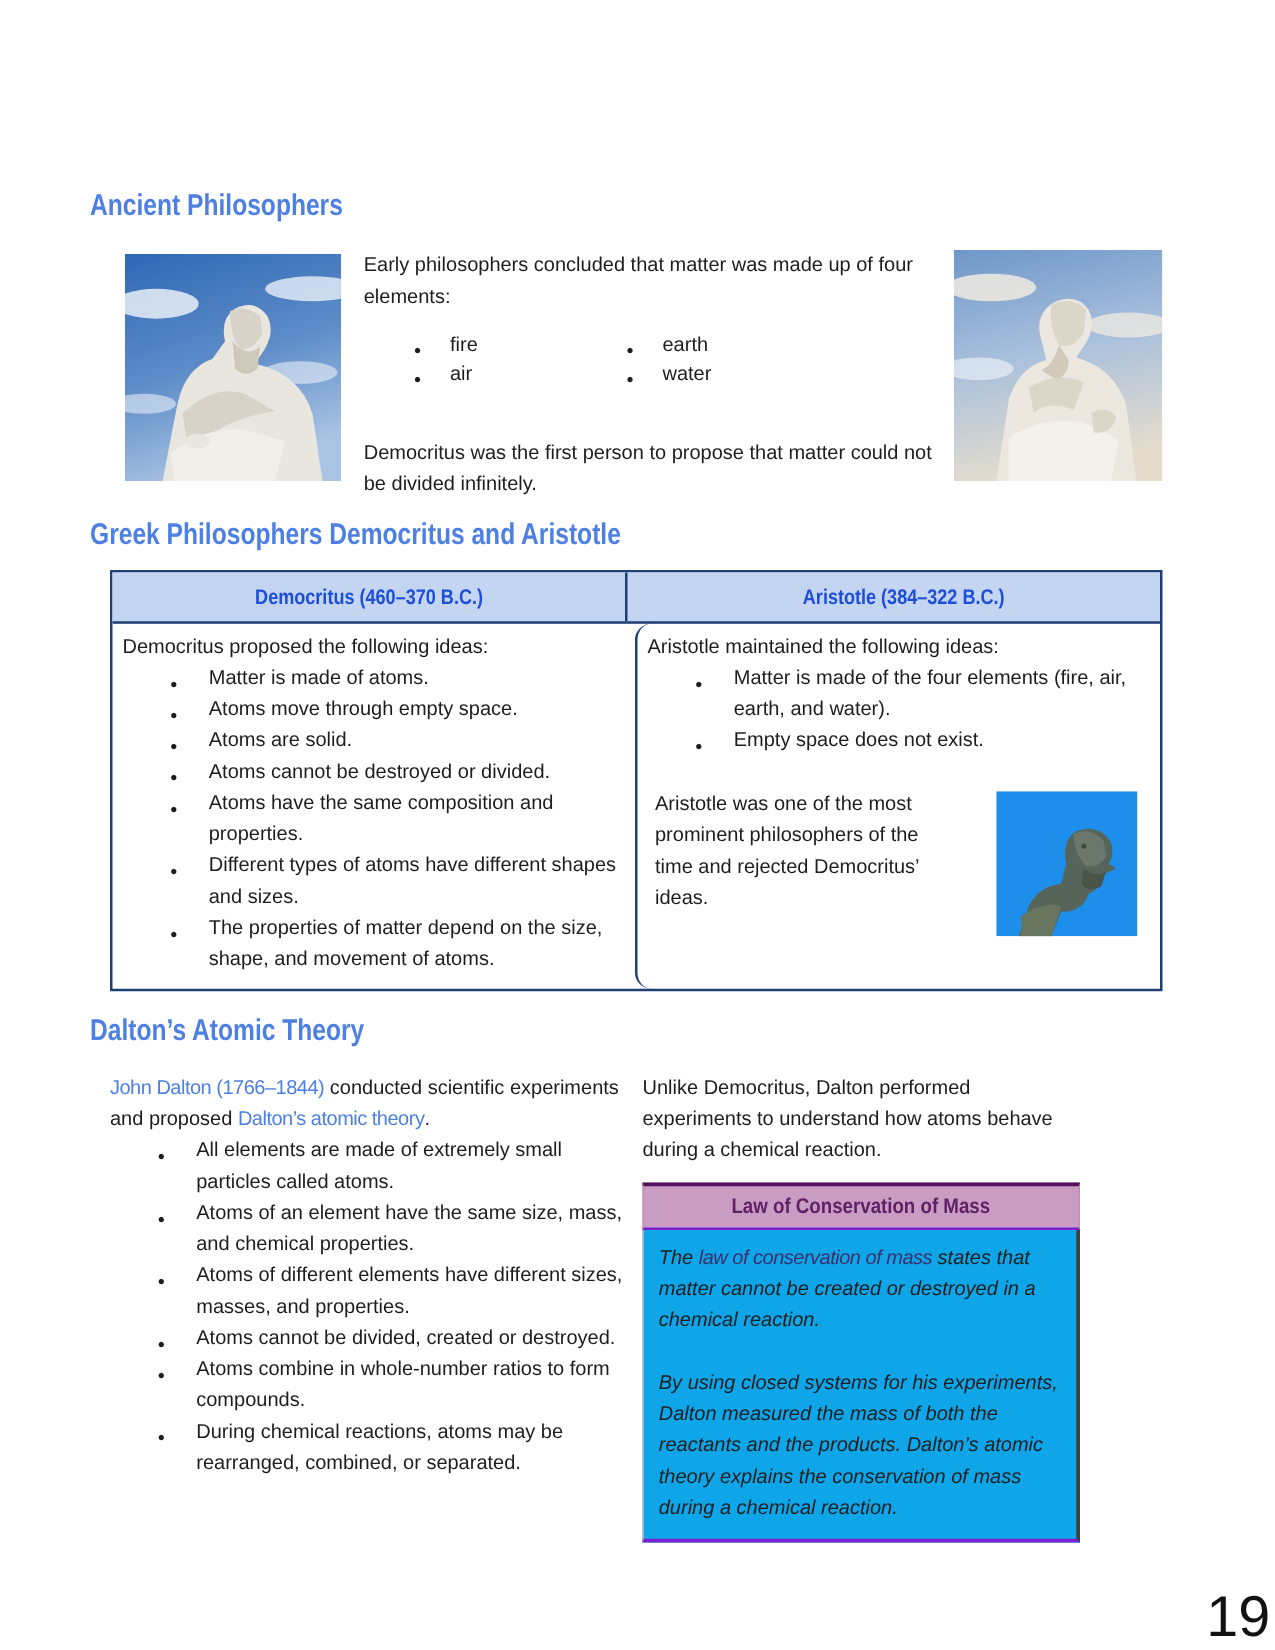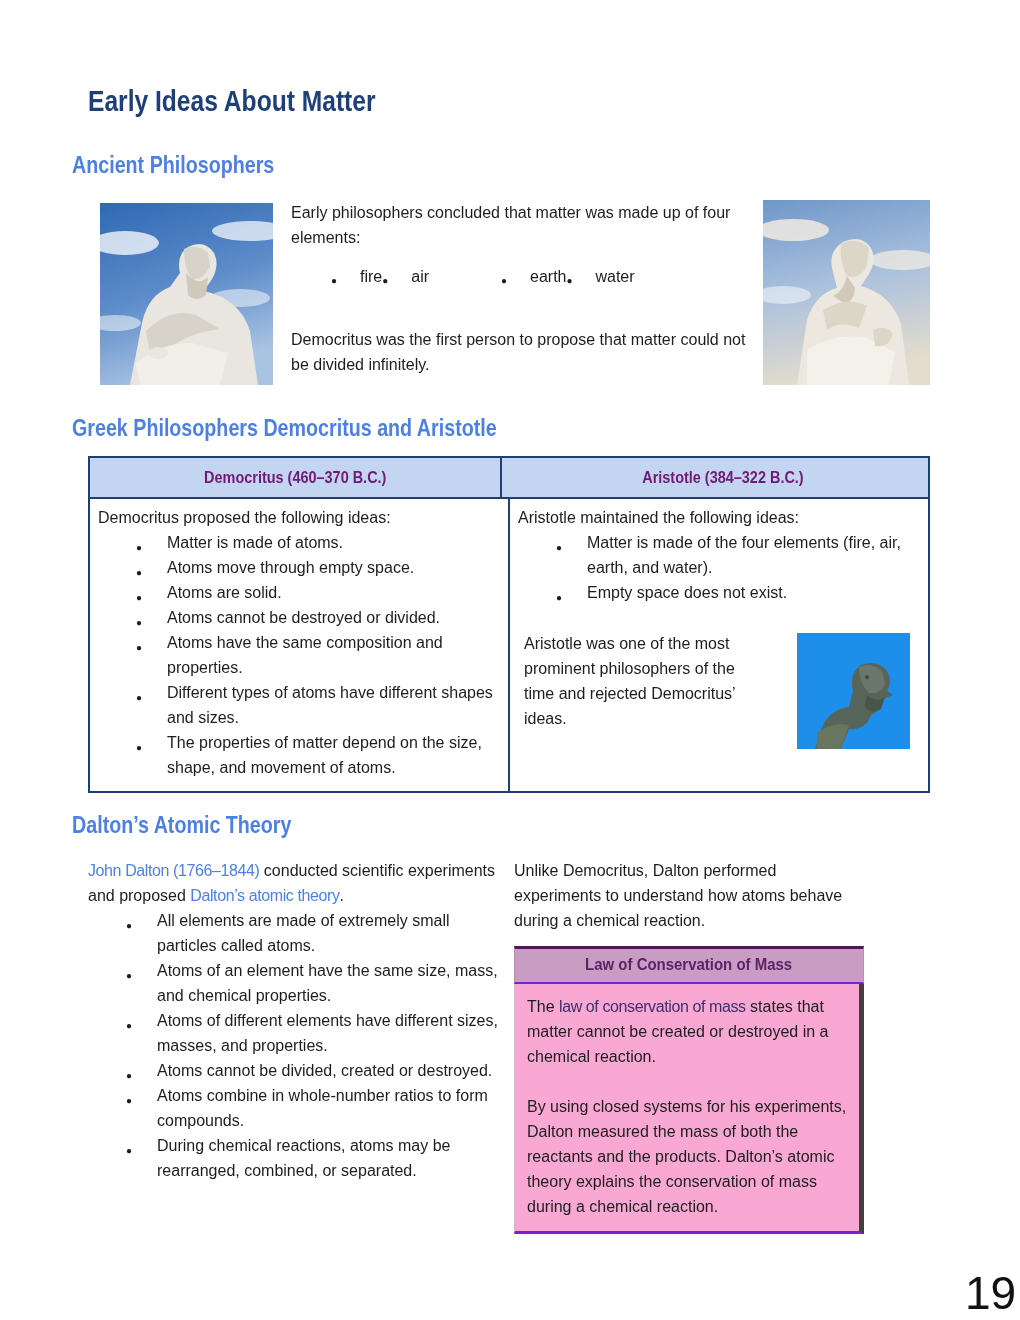--- a/index.html
+++ b/index.html
@@ -15,41 +15,41 @@
   .h1 > span, .h2 > span { display:inline-block; transform:scaleX(0.82); transform-origin:0 60%; }
   .h2 {
     position:absolute; left:72px; font-size:24px; font-weight:bold;
     color:#4d80e2; white-space:nowrap;text-align:center;
   }
   .body-text { font-size:16px; line-height:25px; }
   
   .img-frame { position:absolute; overflow:hidden; }
   .ancient-text { position:absolute; left:291px; top:200px; width:460px; }
   .elements-row { display:flex; margin-top:15px; }
-  .el-col { display:flex; }
+  .el-col { display:flex; flex-direction:column; }
   .el-col1 { margin-left:40px; width:170px; }
   .el-col2 { }
   .el-item { position:relative; padding-left:29px; font-size:16px; line-height:23px; }
   .el-item::before { content:"●"; position:absolute; left:0; top:4px; font-size:10px; }
   .ancient-note { margin-top:39px; }
   
   .gtable {
     position:absolute; left:88px; top:456px; width:842px; height:337px;
     border:2px solid #1f3f73;
   }
   .gtable .thead { display:flex; height:41px; background:#c3d5f0; border-bottom:2px solid #1f3f73; }
   .gtable .th {
     flex:1; display:flex; align-items:center; justify-content:center;
-    color:#701a75; font-size:17px; font-weight:bold;
+    color:#1d4ed8; font-size:17px; font-weight:bold;
   }
   .gtable .th > span { display:inline-block; transform:scaleX(0.85); transform-origin:center; white-space:nowrap; }
   .gtable .th + .th { border-left:2px solid #1f3f73;padding-left:16px; }
   .gtable .tbody { display:flex; height:292px; }
   .gtable .td { flex:1; padding:6px 8px 6px 8px; }
-  .gtable .td + .td { border-left:2px solid #1f3f73; }
+  .gtable .td + .td { border-left:2px solid #1f3f73;border-radius:13px; }
   ul.doc-list { list-style:none; }
   ul.doc-list li { position:relative; padding-left:69px; font-size:16px; line-height:25px; }
   ul.doc-list li::before { content:"●"; position:absolute; left:38px; top:5px; font-size:10px; }
   .aristotle-extra { display:flex; margin-top:26px; }
   .aristotle-note { width:235px; margin-left:6px; }
   .bust-frame { width:113px; height:116px; margin-left:38px; margin-top:2px; }
   
   .dalton-left { position:absolute; left:88px; top:858px; width:422px; }
   .dalton-right { position:absolute; left:514px; top:858px; width:350px; }
   .blue-name { color:#4d80e2; letter-spacing:-0.4px; }
@@ -57,34 +57,34 @@
   .law-header {
     background:#c99dc3; border-top:3px solid #55135e; border-bottom:2px solid #7a22cf;
     border-left:1px solid #c08ab4; border-right:1px solid #c08ab4;
     text-align:center; padding:6px 0 7px 0;
   }
   .law-header > span {
     display:inline-block; transform:scaleX(0.88); transform-origin:center;
     color:#5e2166; font-size:17px; font-weight:bold; white-space:nowrap;
   }
   .law-body {
-    background:#f9a8d4; border-bottom:3px solid #7a22cf;
-    border-left:1px solid #d5b3ca; border-right:5px solid #404040;
+    background:#0ea5e9; border-bottom:3px solid #7a22cf;
+    border-left:1px solid #d5b3ca; border-right:3px solid #404040;
     padding:10px 12px 12px 12px;
+    font-style:italic;
   }
   .law-term { color:#3d2f6b; letter-spacing:-0.4px; }
   .law-gap { height:25px; }
   .page-number { position:absolute; left:965px; top:1266px; font-size:46px; color:#111; }
 </style>
 </head>
 <body>
 
 <div class="page">
 
-  <div class="h1"><span>Early Ideas About Matter</span></div>
 
   <div class="h2" style="top:151px;"><span>Ancient Philosophers</span></div>
 
   <div class="img-frame" style="left:100px; top:203px; width:173px; height:182px;">
     <svg width="173" height="182" viewBox="0 0 173 182">
       <defs>
         <linearGradient id="sky1" x1="0" y1="0" x2="0.3" y2="1">
           <stop offset="0" stop-color="#2f69b4"></stop>
             <stop offset="0.55" stop-color="#5d8cc9"></stop>
             <stop offset="1" stop-color="#a9c3e2"></stop>

